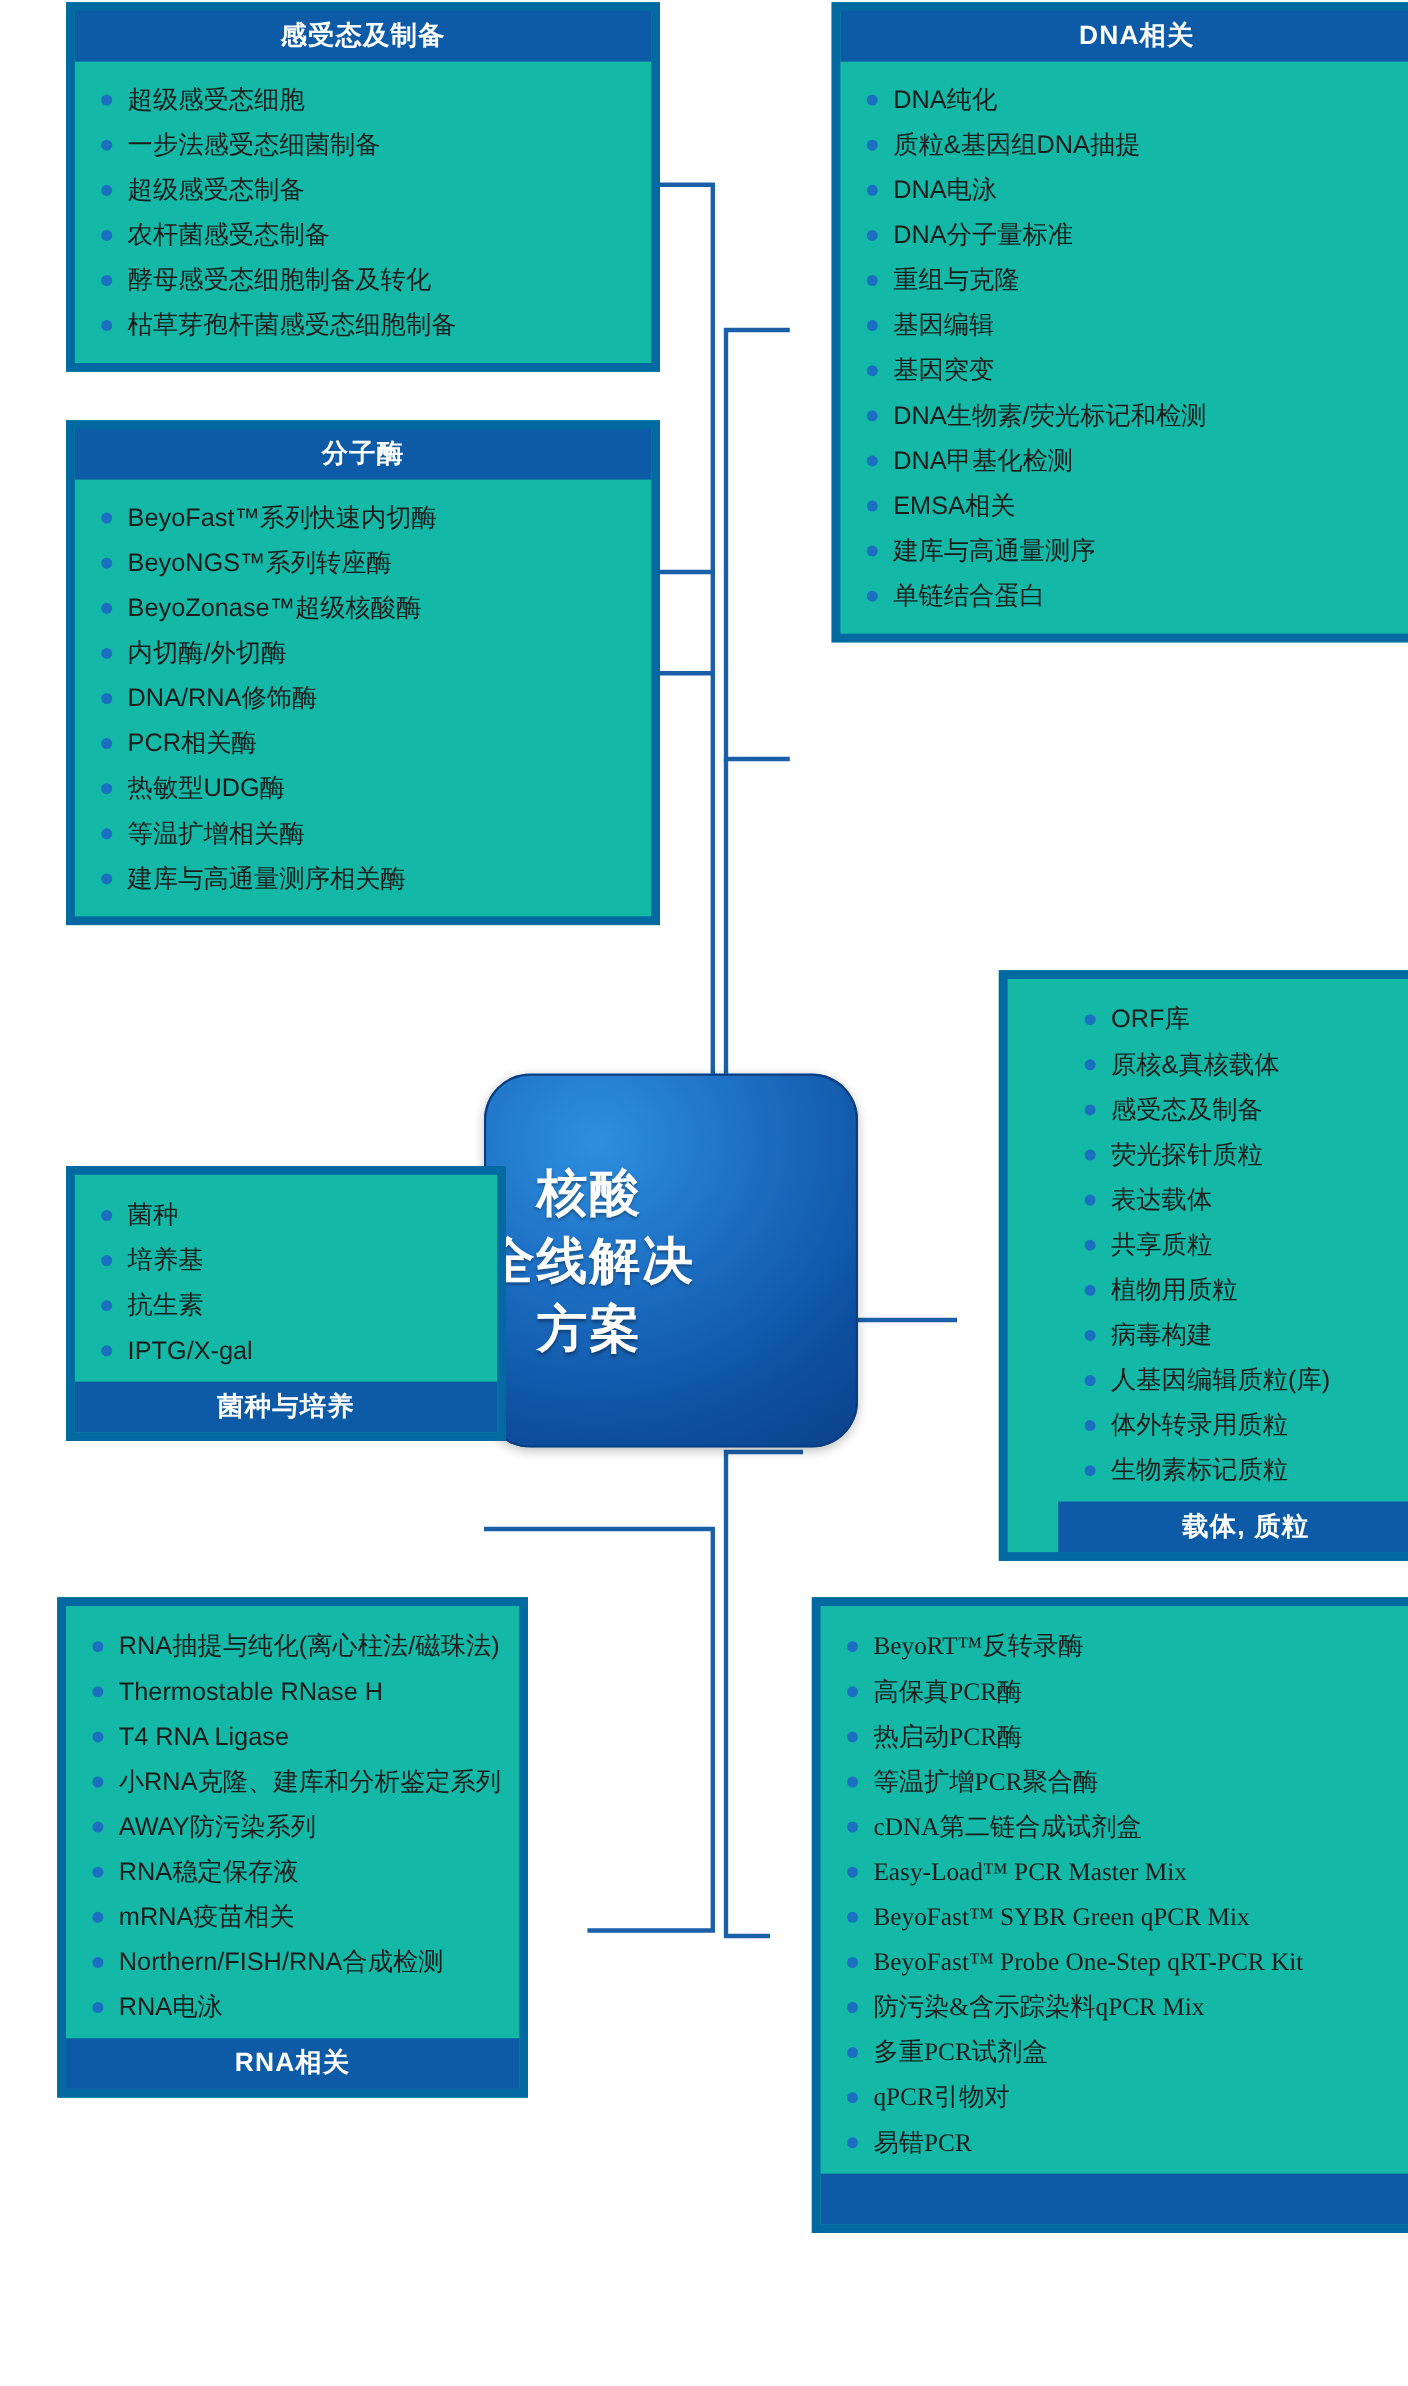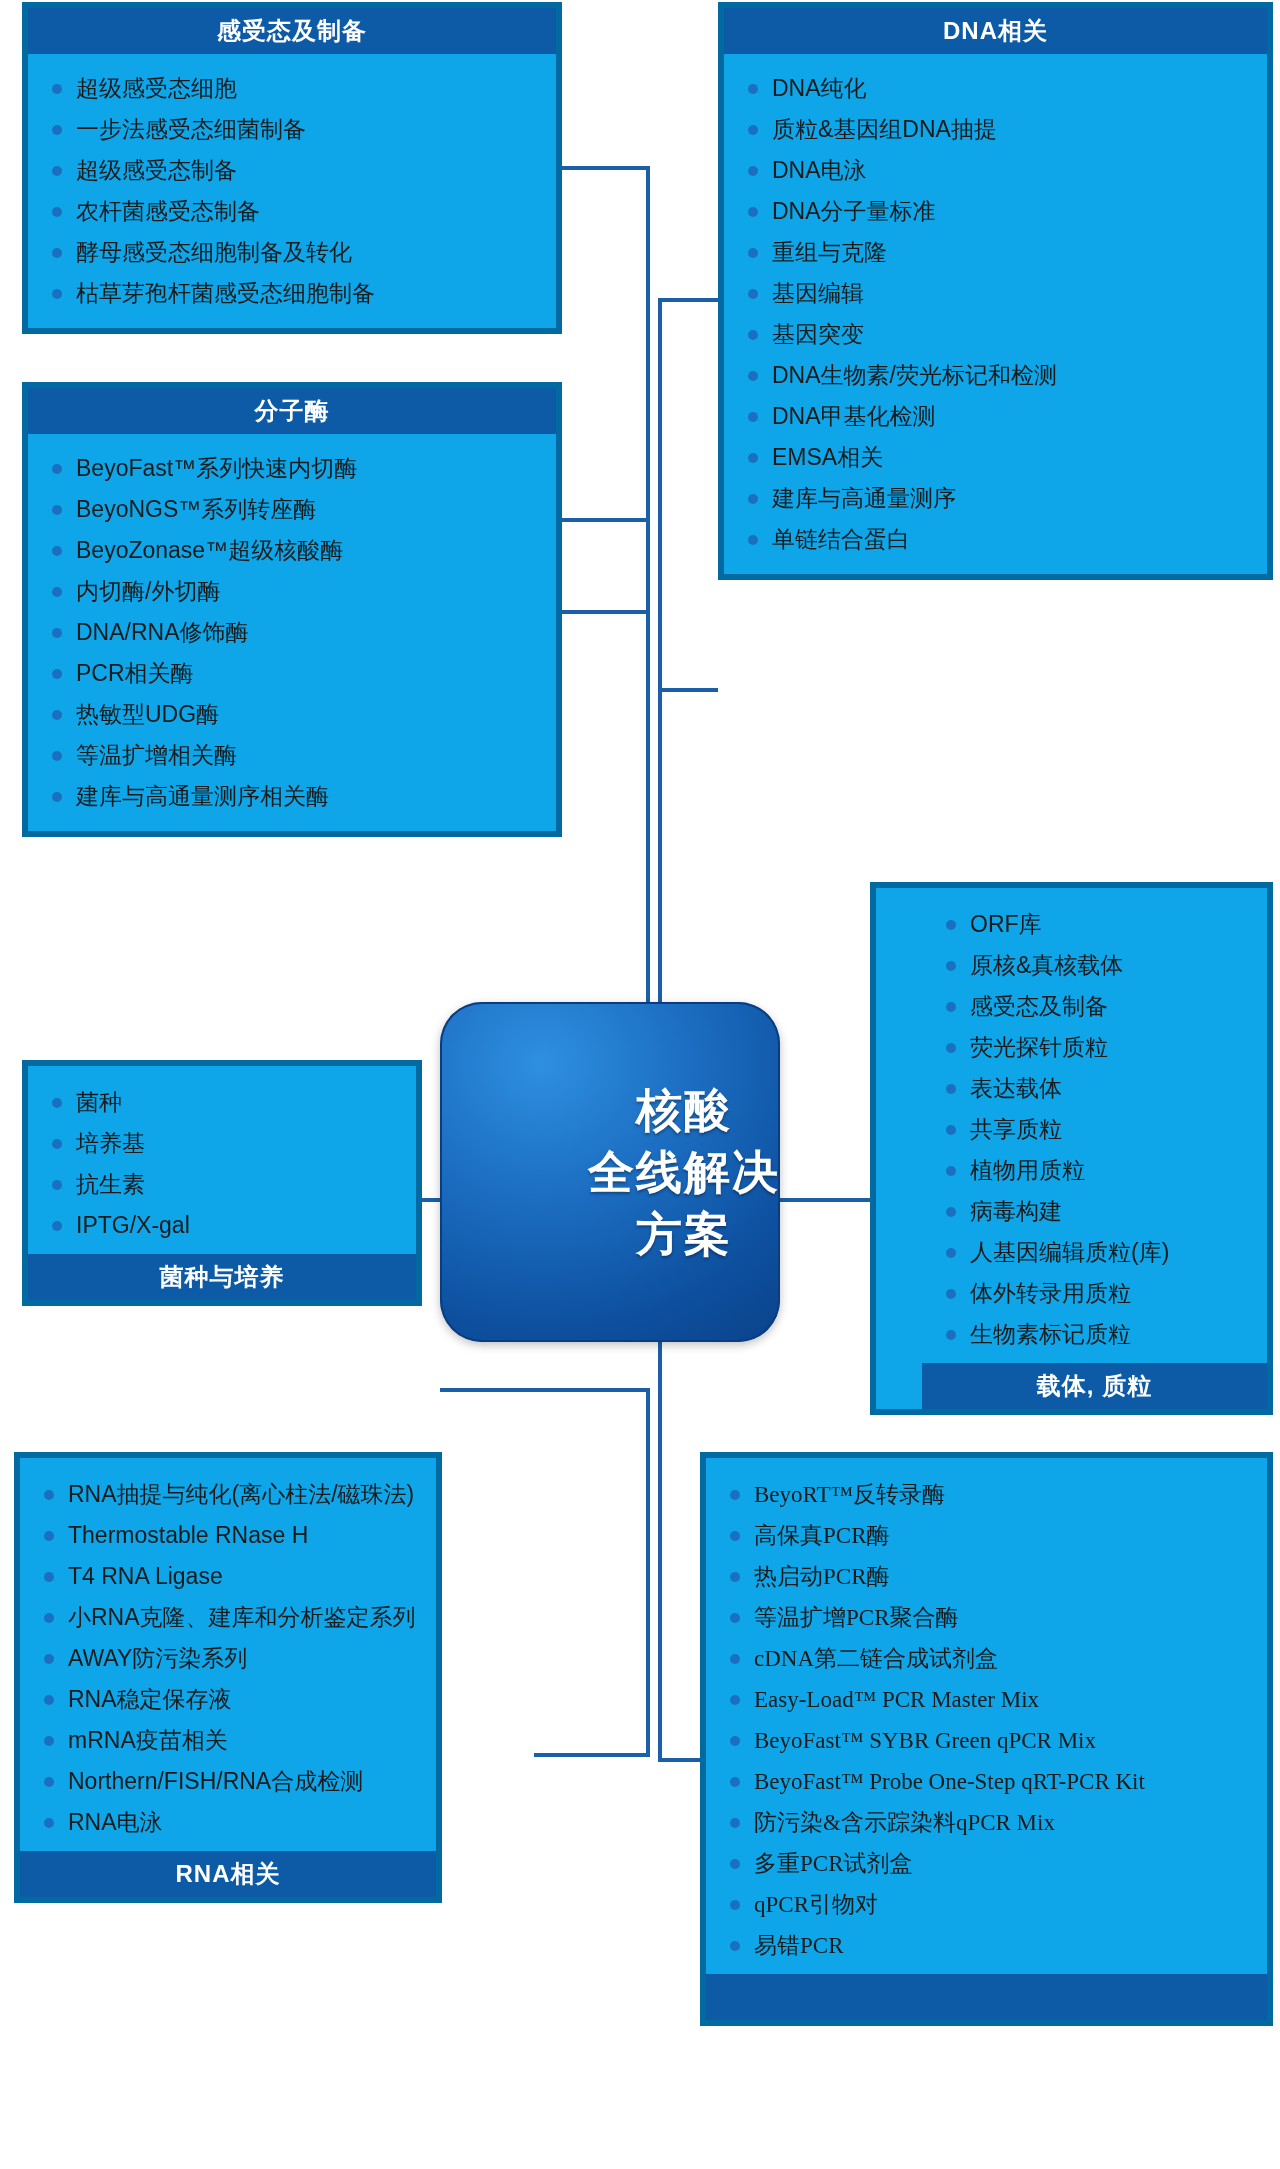--- a/index.html
+++ b/index.html
@@ -12,22 +12,23 @@
     overflow:hidden;
   }
   .canvas { position:absolute; inset:0; }
 
   
   svg.lines { position:absolute; left:0; top:0; width:1280px; height:2169px; }
 
   
   .panel {
     position:absolute;
-    border:6px solid #0369a1;
-    background:#0ea5e9;
+    border:8px solid #0369a1;
+    background:#14b8a6;
+    margin-left:38px;
   }
   .panel-title {
     background:#0d5ba6;
     color:#ffffff;
     font-weight:bold;
     text-align:center;
     font-size:24px;
     line-height:46px;
     height:46px;
     letter-spacing:1px;
@@ -48,27 +49,27 @@
     left:6px; top:16px;
     width:10px; height:10px;
     border-radius:50%;
     background:#1b6fc0;
   }
   ul.items li.wrap { white-space:normal; }
 
   
   .center {
     position:absolute;
-    left:440px; top:1002px;
+    left:440px; top:976px;
     width:340px; height:340px;
     border-radius:42px;
     background:
       radial-gradient(120% 110% at 30% 18%, #2e8fe0 0%, #1b6cc0 38%, #0d4f9e 72%, #0b3f86 100%);
     box-shadow:inset 0 0 0 2px #0a3d80, 0 3px 10px rgba(0,0,0,.25);
-    display:flex; align-items:center; justify-content:flex-end;
+    display:flex; align-items:center; justify-content:flex-start;
   }
   .center-text {
     color:#ffffff;
     font-weight:bold;
     font-size:46px;
     line-height:62px;
     text-align:center;
     letter-spacing:2px;
     text-shadow:0 2px 3px rgba(0,0,0,.35);
   }

